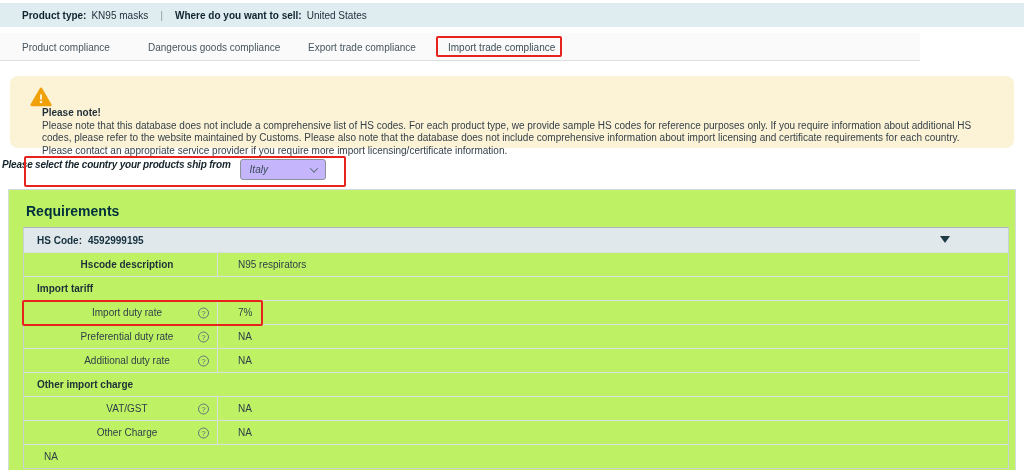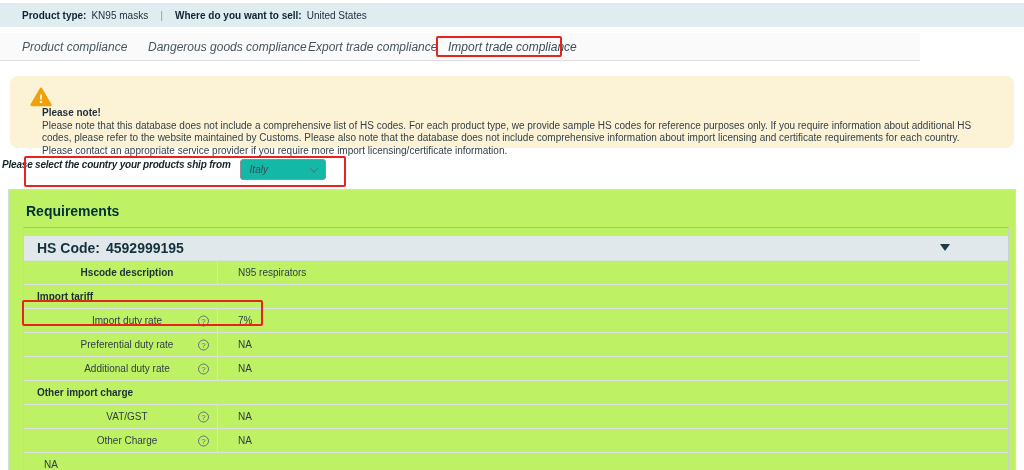--- a/index.html
+++ b/index.html
@@ -15,21 +15,21 @@
     background:#dfecf0; display:flex; align-items:center;
     padding-left:22px; font-size:10px; color:#22323c; white-space:nowrap;
   }
   .topbar b { font-weight:700; color:#102430; margin-right:5px; }
   .topbar .vdiv { color:#8fa6ae; margin:0 12px; font-size:11px; }
 
   
   .tabs {
     position:absolute; left:0; top:33px; width:920px; height:28px;
     background:#fafafa; border-bottom:1px solid #dcdedf;
-    font-size:12px; color:#46555f;font-style:italic;
+    font-size:10px; color:#46555f;
   }
   .tab { position:absolute; top:0; height:28px; display:flex; align-items:center; cursor:pointer; white-space:nowrap; }
   .tab.t1 { left:22px; }
   .tab.t2 { left:148px; }
   .tab.t3 { left:308px; }
   .tab.t4 { left:448px; color:#3e4e58; }
   .tab-underline {
     position:absolute; left:435px; top:57px; width:135px; height:3px;
     background:#0ba7b8; border-radius:2px;
   }
@@ -51,21 +51,21 @@
   .notice-title { font-weight:700; color:#1f2e37; }
 
   
   .ship-row {
     position:absolute; left:2px; top:159px; height:26px;
     display:flex; align-items:flex-start; font-size:10px; white-space:nowrap;font-style:italic;
   }
   .ship-label { font-weight:700; color:#16242c; letter-spacing:-0.2px; }
   .select-box {
     margin-left:9px; width:86px; height:21px;
-    border:1px solid #8b9399; border-radius:3px; background:#14b8a6;
+    border:1px solid #8b9399; border-radius:3px; background:#c4b5fd;
     display:flex; align-items:center; justify-content:space-between;
     padding:0 8px 0 9px; cursor:pointer; color:#3a4b54;
   }
   .chev {
     width:6px; height:6px; border-right:1.5px solid #5e6e76; border-bottom:1.5px solid #5e6e76;
     transform:rotate(45deg) translate(-1px,-1px);
   }
 
   
   .panel {
@@ -77,21 +77,21 @@
     font-size:14px; font-weight:700; color:#002f3d;
   }
   .req-table {
     position:absolute; left:14px; top:37px; width:986px;
     border:1px solid #c8d1d5; border-top-color:#aab6bc;
     font-size:10px;
   }
   .hs-bar {
     position:relative; height:24px; background:#e0e8eb;
     display:flex; align-items:center; padding-left:13px;
-    font-size:14px; font-weight:700; color:#14303c;margin-top:8px;
+    font-size:10px; font-weight:700; color:#14303c;
   }
   .hs-bar .hs-val { margin-left:6px; }
   .hs-caret {
     position:absolute; right:58px; top:8px; width:0; height:0; cursor:pointer;
     border-left:5px solid transparent; border-right:5px solid transparent;
     border-top:7px solid #1d3a46;
   }
   .trow { display:flex; align-items:stretch; height:24px; border-top:1px solid #dadfe2; position:relative; }
   .trow.section { font-weight:700; color:#1e2f38; align-items:center; padding-left:13px; }
   .lcol {

